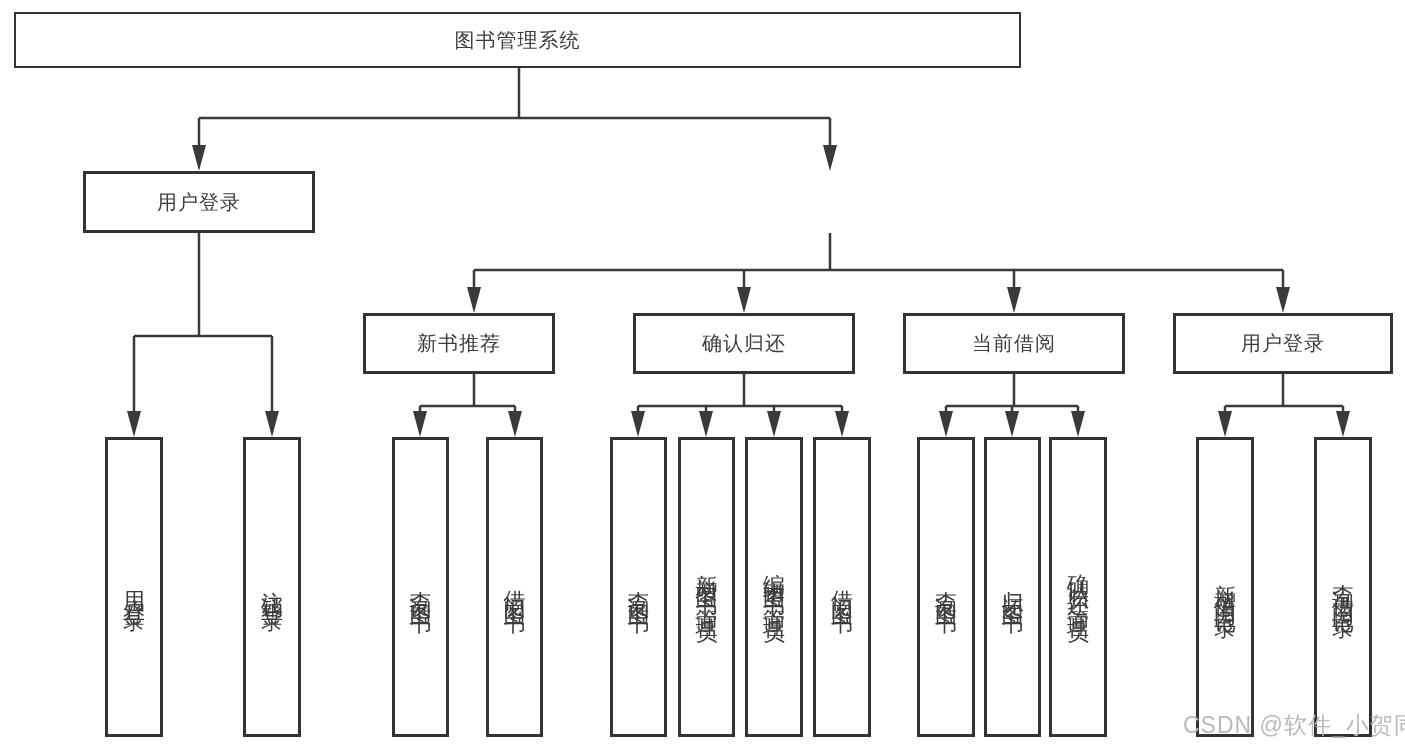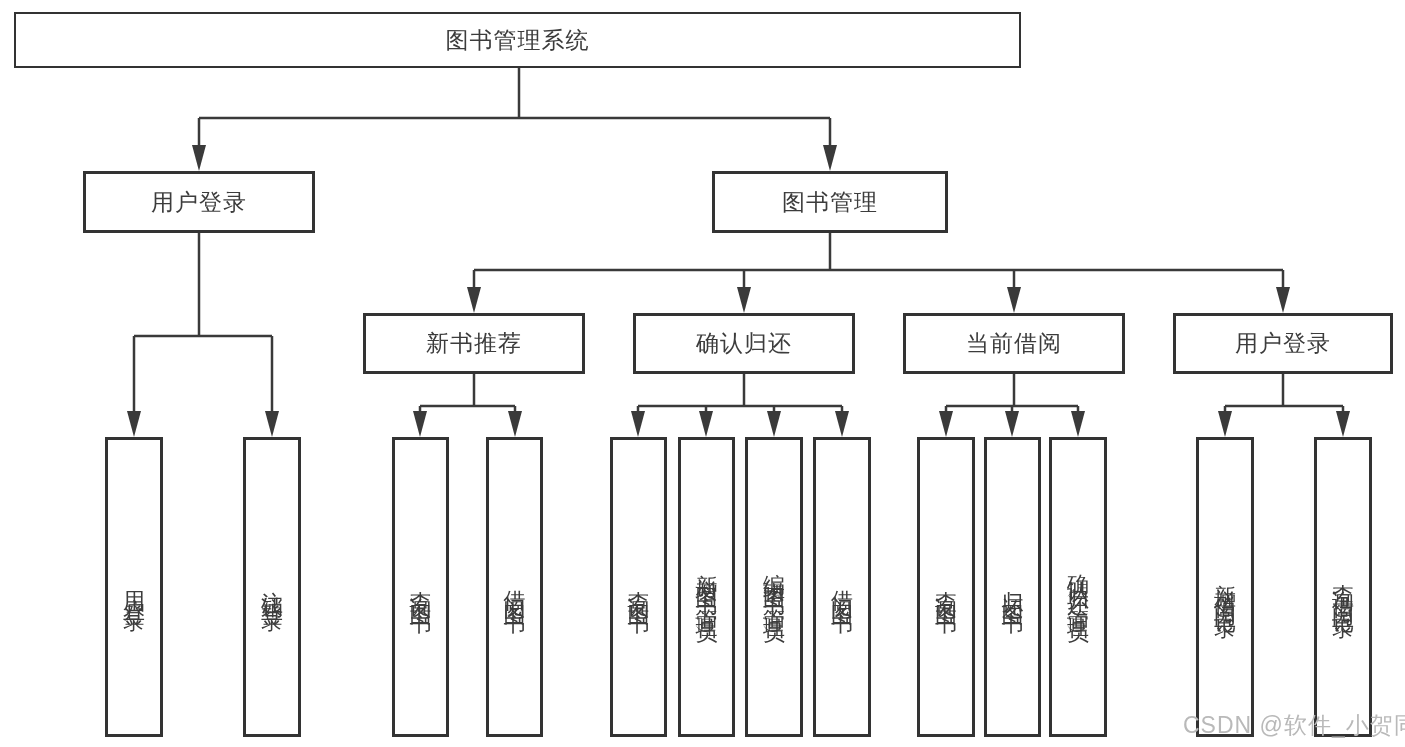--- a/index.html
+++ b/index.html
@@ -16,21 +16,21 @@
   .node{
     position:absolute;
     box-sizing:border-box;
     background:#ffffff;
     border:3px solid #333333;
     display:flex;align-items:center;justify-content:center;
     color:#3c3c3c;
     z-index:2;
   }
   .node.root{border-width:2px;}
-  .h-label{font-size:23px;letter-spacing:1px;white-space:nowrap;}
+  .h-label{font-size:20px;letter-spacing:1px;white-space:nowrap;}
   .leaf .v-label{
     writing-mode:vertical-rl;
     text-orientation:mixed;
     font-size:22px;
     letter-spacing:7px;
     line-height:1;
     white-space:nowrap;
   }
   .watermark{
     position:absolute;
@@ -123,25 +123,22 @@
     </g>
   </svg>
 
   <div class="node root" style="left:14px;top:12px;width:1007px;height:56px">
     <span class="h-label">图书管理系统</span>
   </div>
 
   <div class="node" style="left:83px;top:171px;width:232px;height:62px">
     <span class="h-label">用户登录</span>
   </div>
-  <div class="node" style="left:712px;top:171px;width:236px;height:62px">
-    <span class="h-label">图书管理</span>
-  </div>
 
-  <div class="node" style="left:363px;top:313px;width:222px;height:61px">
+  <div class="node" style="left:363px;top:313px;width:192px;height:61px">
     <span class="h-label">新书推荐</span>
   </div>
   <div class="node" style="left:633px;top:313px;width:222px;height:61px">
     <span class="h-label">确认归还</span>
   </div>
   <div class="node" style="left:903px;top:313px;width:222px;height:61px">
     <span class="h-label">当前借阅</span>
   </div>
   <div class="node" style="left:1173px;top:313px;width:220px;height:61px">
     <span class="h-label">用户登录</span>

